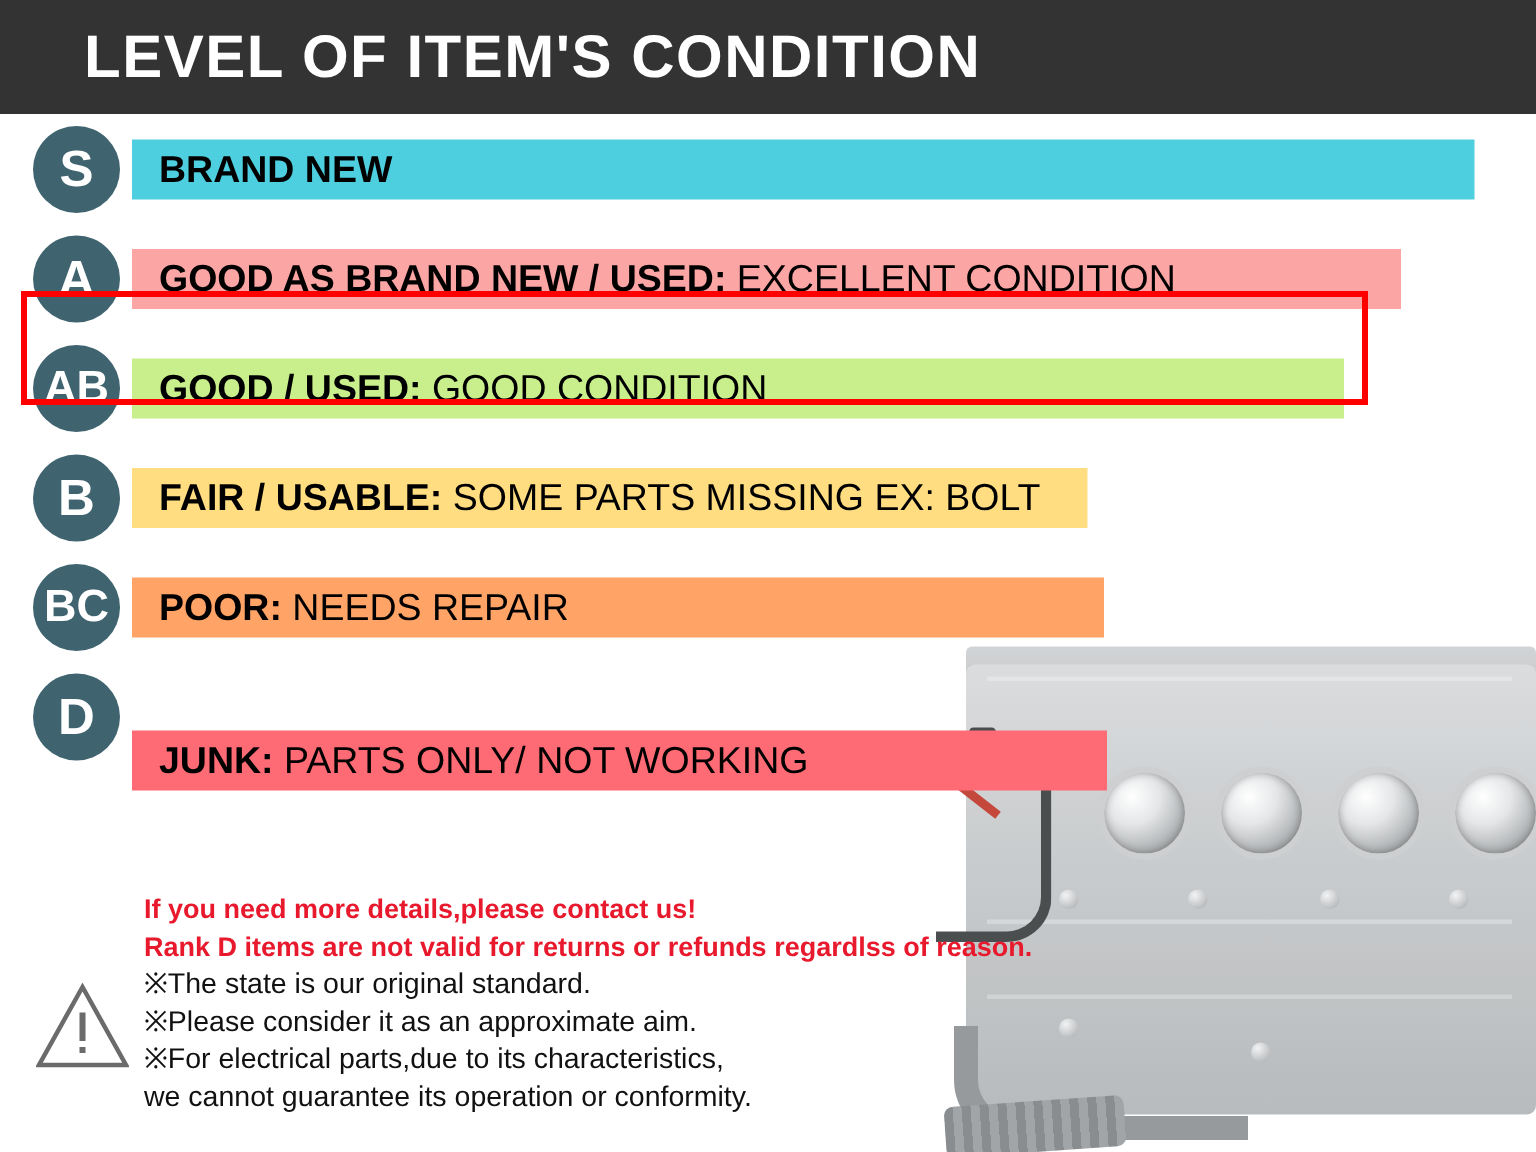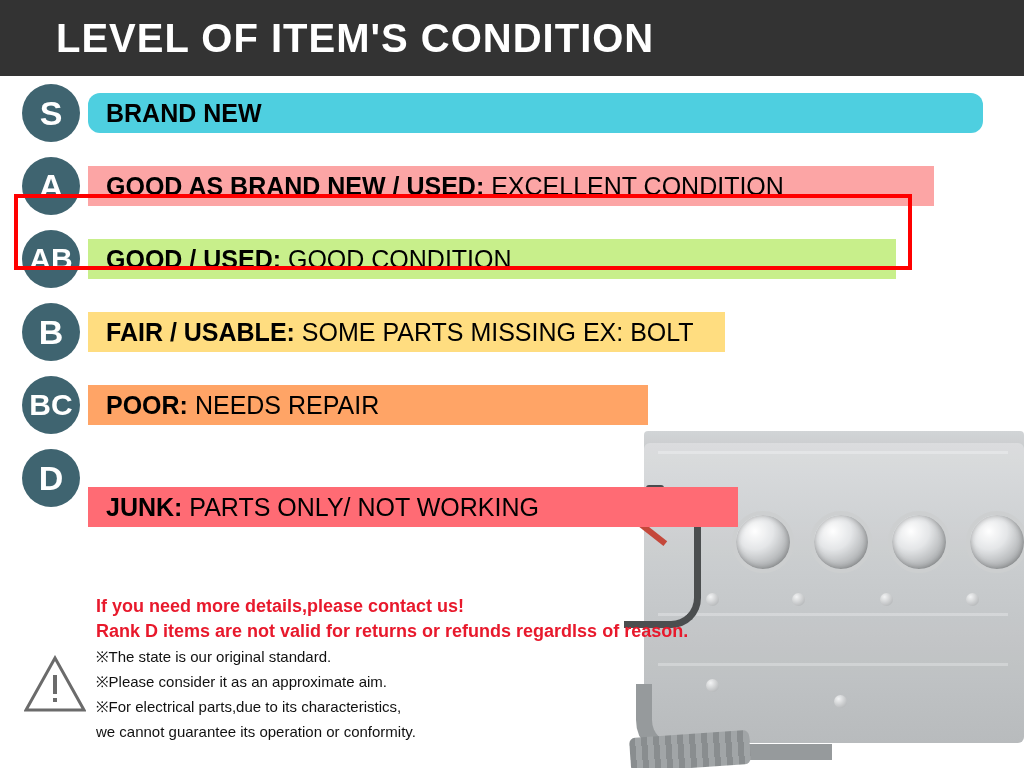--- a/index.html
+++ b/index.html
@@ -188,21 +188,21 @@
   }
   .note-red {
     color: #e8192c;
     font-weight: bold;
     font-size: 18px;
     line-height: 25px;
     white-space: nowrap;
   }
   .note-black {
     color: #111111;
-    font-size: 15px;
+    font-size: 19px;
     line-height: 25px;
     white-space: nowrap;
   }
   #warn-icon {
     position: absolute;
     left: 24px;
     top: 655px;
     width: 62px;
     height: 58px;
   }
@@ -234,21 +234,21 @@
   <div class="eng-wire"></div>
   <div class="eng-blk"></div>
   <div class="eng-red"></div>
   <div class="eng-hose"></div>
   <div class="eng-hose2"></div>
 </div>
 
 <div id="rows">
 
   <div class="row">
-    <div class="bar" style="background:#4ecfe0; width:895px;border-radius:12px;">
+    <div class="bar" style="background:#4ecfe0; width:895px;">
       <span class="bar-text"><b>BRAND NEW</b><span></span></span>
     </div>
     <div class="badge">S</div>
   </div>
 
   <div class="row">
     <div class="bar" style="background:#fca5a5; width:846px;">
       <span class="bar-text"><b>GOOD AS BRAND NEW / USED:</b><span> EXCELLENT CONDITION</span></span>
     </div>
     <div class="badge">A</div>
@@ -262,21 +262,21 @@
   </div>
 
   <div class="row">
     <div class="bar" style="background:#ffdd80; width:637px;">
       <span class="bar-text"><b> FAIR / USABLE:</b><span> SOME PARTS MISSING EX: BOLT</span></span>
     </div>
     <div class="badge">B</div>
   </div>
 
   <div class="row">
-    <div class="bar" style="background:#ffa466; width:560px;">
+    <div class="bar" style="background:#ffa466; width:648px;">
       <span class="bar-text"><b>POOR:</b><span> NEEDS REPAIR</span></span>
     </div>
     <div class="badge small">BC</div>
   </div>
 
   <div class="row">
     <div class="bar" style="background:#ff6b74; width:650px;margin-top:29px;">
       <span class="bar-text"><b> JUNK:</b><span> PARTS ONLY/ NOT WORKING</span></span>
     </div>
     <div class="badge">D</div>

